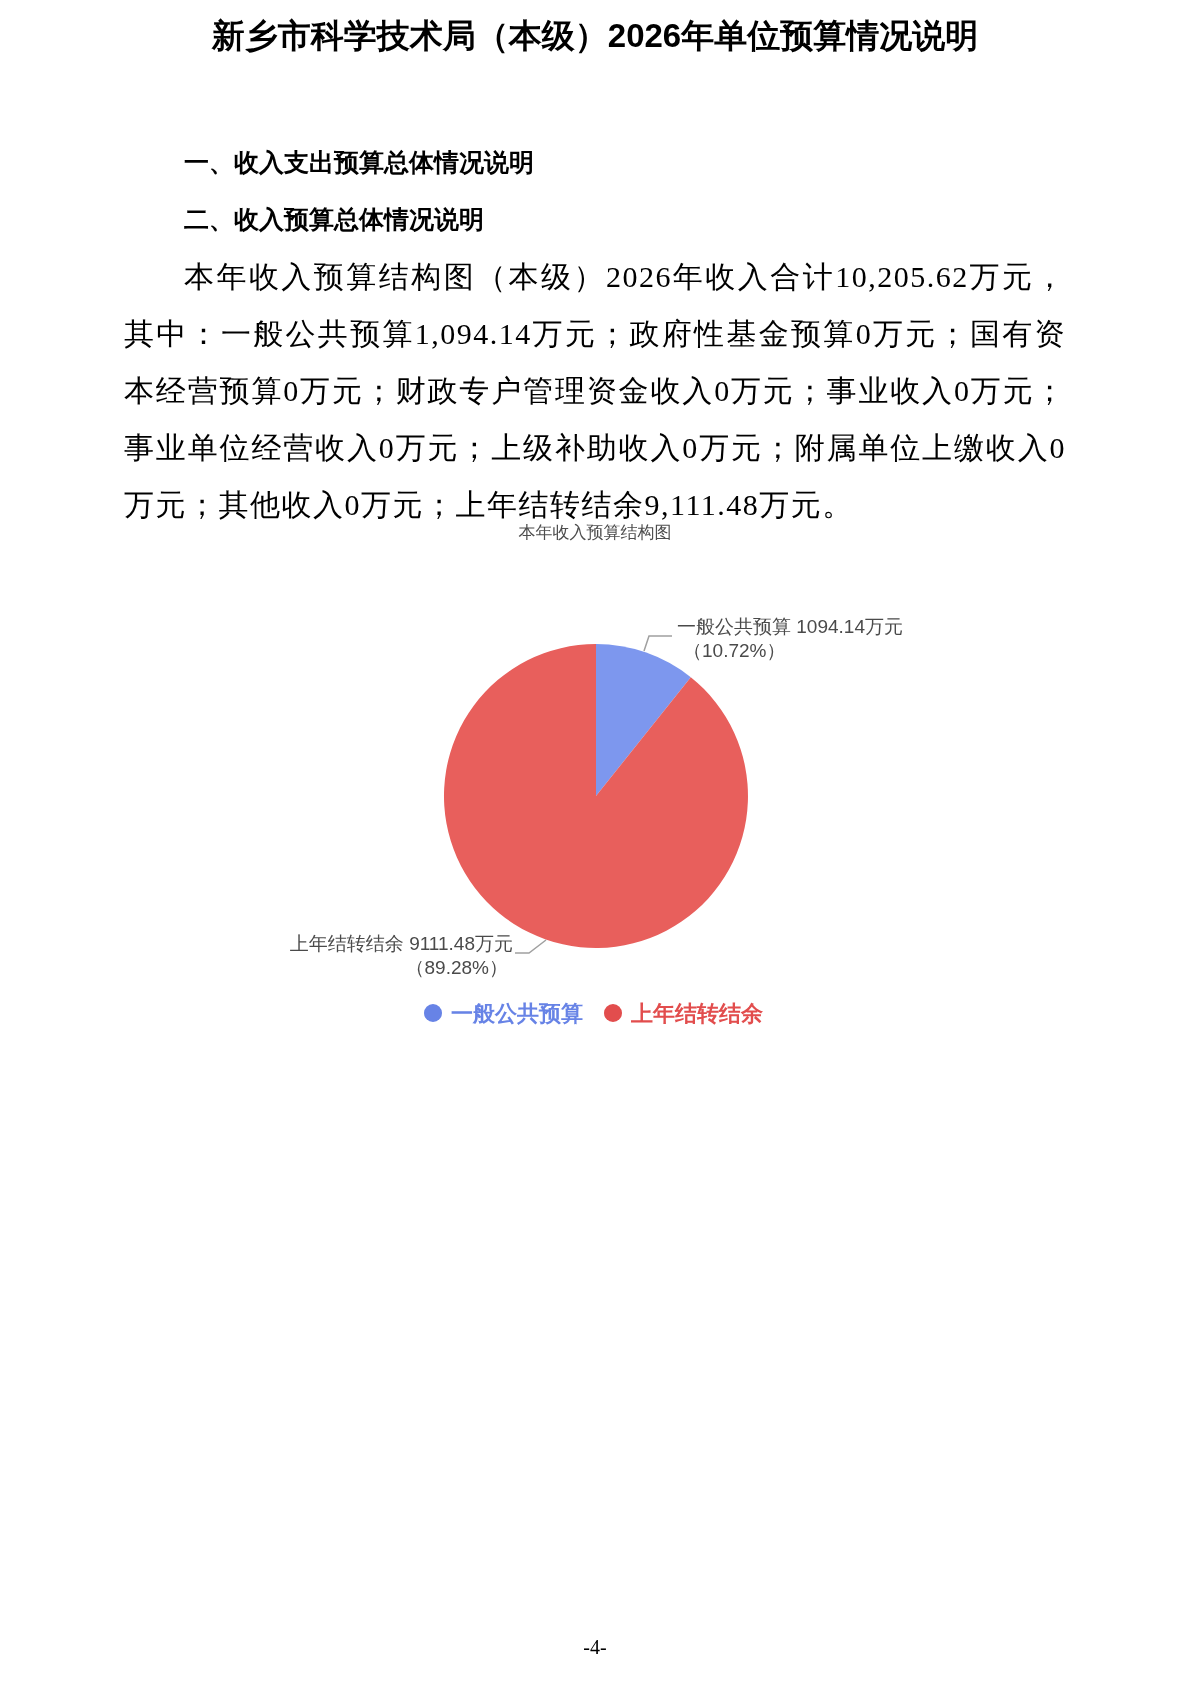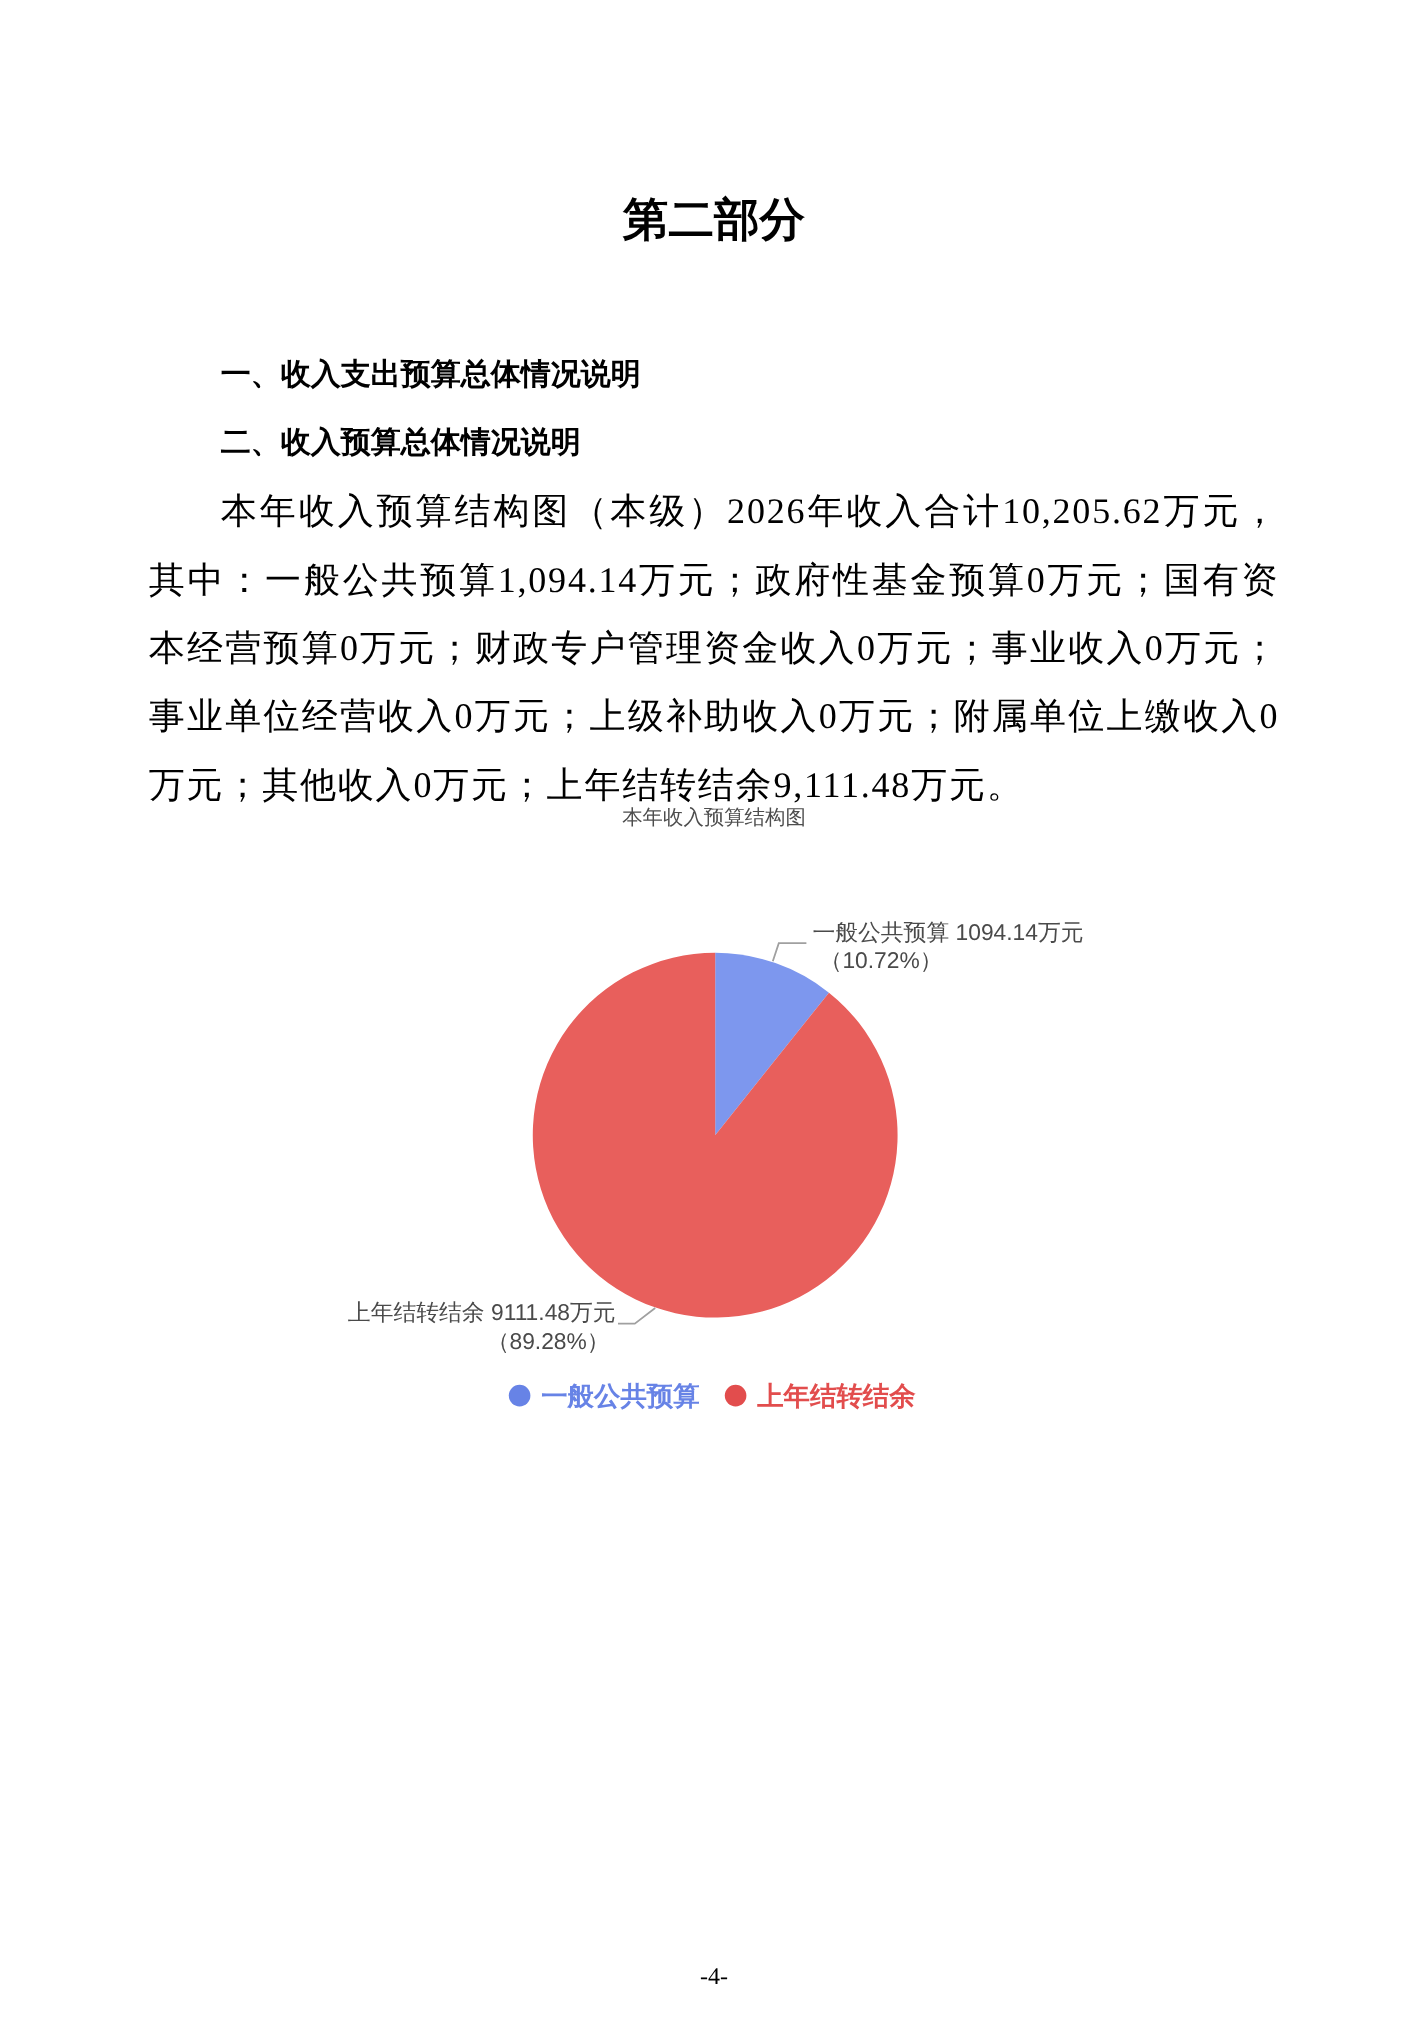--- a/index.html
+++ b/index.html
@@ -63,21 +63,21 @@
     position:absolute; top:1636px; left:0;
     width:100%; text-align:center;
     font-size:20px; color:#000000;
   }
 </style>
 </head>
 <body>
 
 <div class="page">
 
-  <h1 class="part-title">第二部分</h1>
+  <h2 class="doc-title">新乡市科学技术局（本级）2026年单位预算情况说明</h2>
 
   <div class="content">
     <h3 class="sec-heading first">一、收入支出预算总体情况说明</h3>
 
     <h3 class="sec-heading">二、收入预算总体情况说明</h3>
     <p class="body-para">本年收入预算结构图（本级）2026年收入合计10,205.62万元，其中：一般公共预算1,094.14万元；政府性基金预算0万元；国有资本经营预算0万元；财政专户管理资金收入0万元；事业收入0万元；事业单位经营收入0万元；上级补助收入0万元；附属单位上缴收入0万元；其他收入0万元；上年结转结余9,111.48万元。</p>
   </div>
 
   <div class="chart-block">
     <div class="chart-title">本年收入预算结构图</div>

